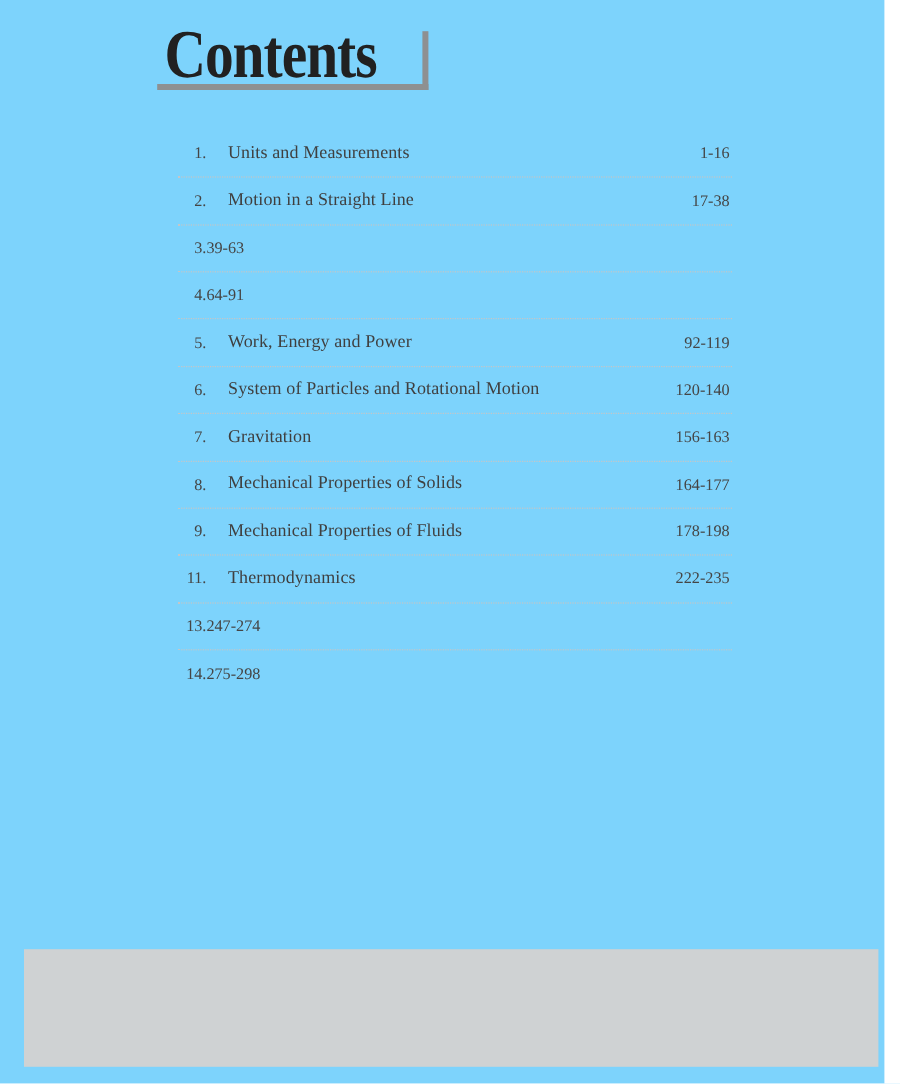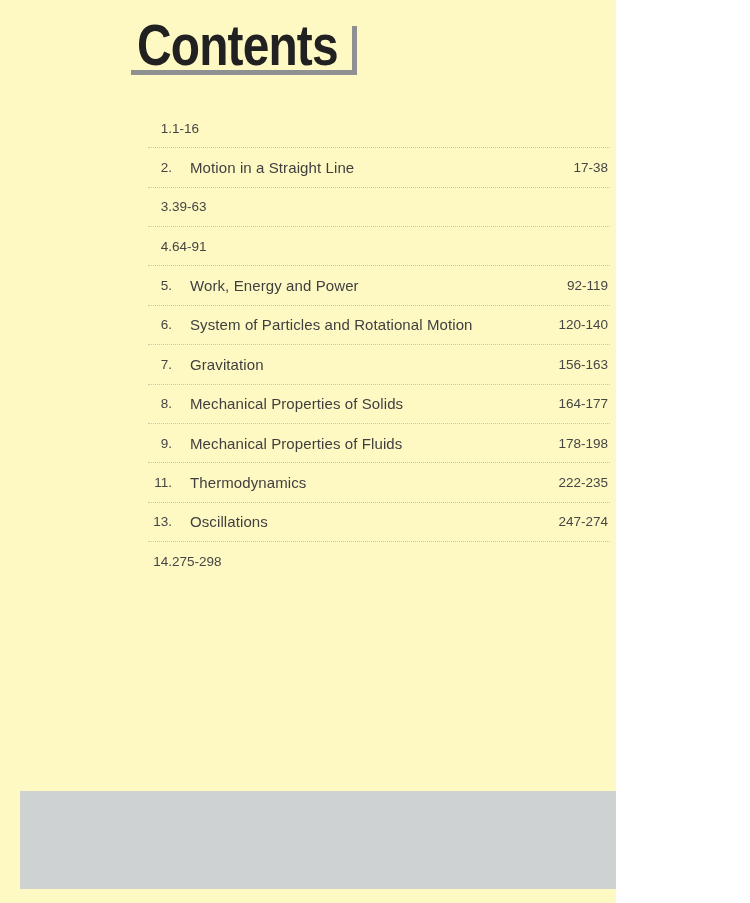--- a/index.html
+++ b/index.html
@@ -2,25 +2,25 @@
 <html><head>
 <meta charset="utf-8">
 <style>
   html, body {
     margin: 0;
     padding: 0;
     background: #ffffff;
   }
   .page {
     position: relative;
-    width: 616px;
+    width: 737px;
     height: 903px;
-    background: #fef9c3;
+    background: #7dd3fc;
     overflow: hidden;
-    font-family: Liberation Sans, sans-serif;
+    font-family: Liberation Serif, serif;
   }
 
   
   .title-block {
     position: absolute;
     left: 131px;
     top: 10px;
     width: 226px;
     height: 65px;
   }
@@ -113,20 +113,21 @@
 
   <header class="title-block">
     <h1 class="title">Contents</h1>
     <div class="title-underline"></div>
     <div class="title-sidebar"></div>
   </header>
 
   <main class="toc">
   <div class="toc-row">
     <span class="toc-num">1.</span>
+    <span class="toc-title">Units and Measurements</span>
     <span class="toc-pages">1-16</span>
   </div>
 
   <div class="toc-row">
     <span class="toc-num">2.</span>
     <span class="toc-title">Motion in a Straight Line</span>
     <span class="toc-pages">17-38</span>
   </div>
 
   <div class="toc-row">
@@ -172,21 +173,20 @@
 
   <div class="toc-row">
     <span class="toc-num">11.</span>
     <span class="toc-title">Thermodynamics</span>
     <span class="toc-pages">222-235</span>
   </div>
 
 
   <div class="toc-row">
     <span class="toc-num">13.</span>
-    <span class="toc-title">Oscillations</span>
     <span class="toc-pages">247-274</span>
   </div>
 
   <div class="toc-row">
     <span class="toc-num">14.</span>
     <span class="toc-pages">275-298</span>
   </div>
 </main>
 
   <div class="bottom-bar"></div>

